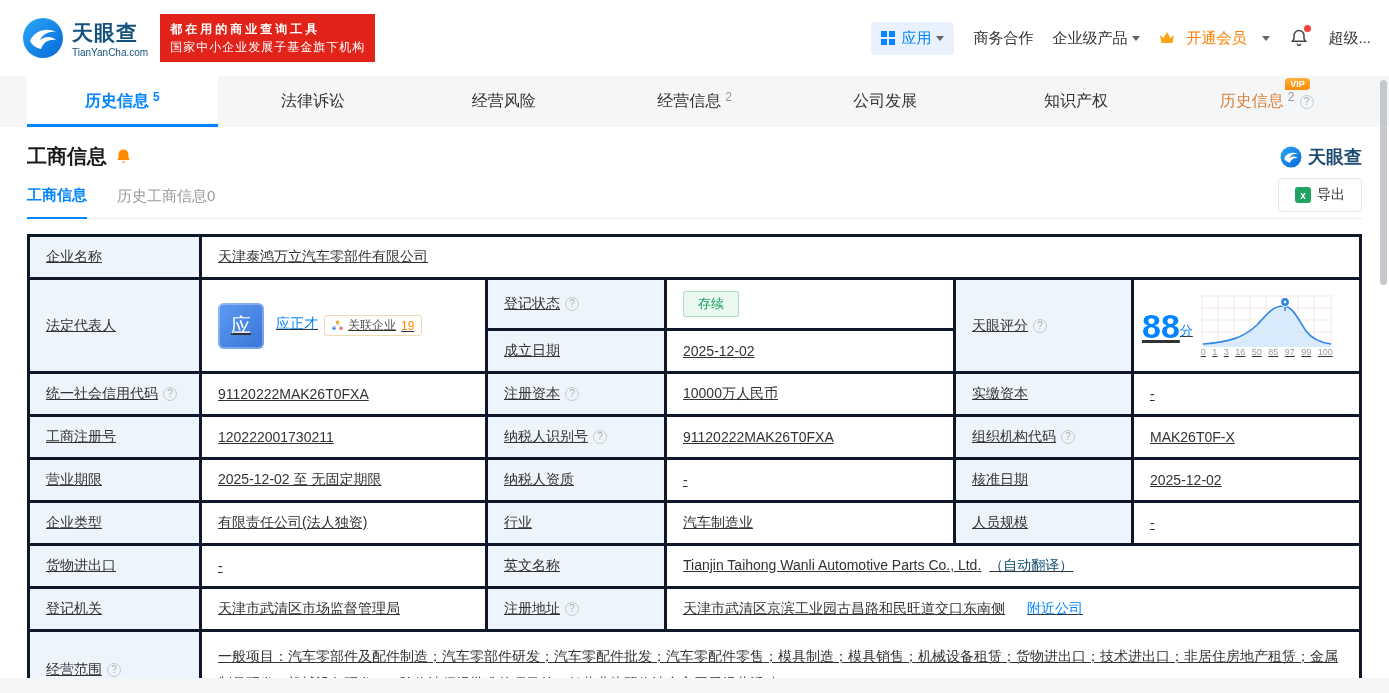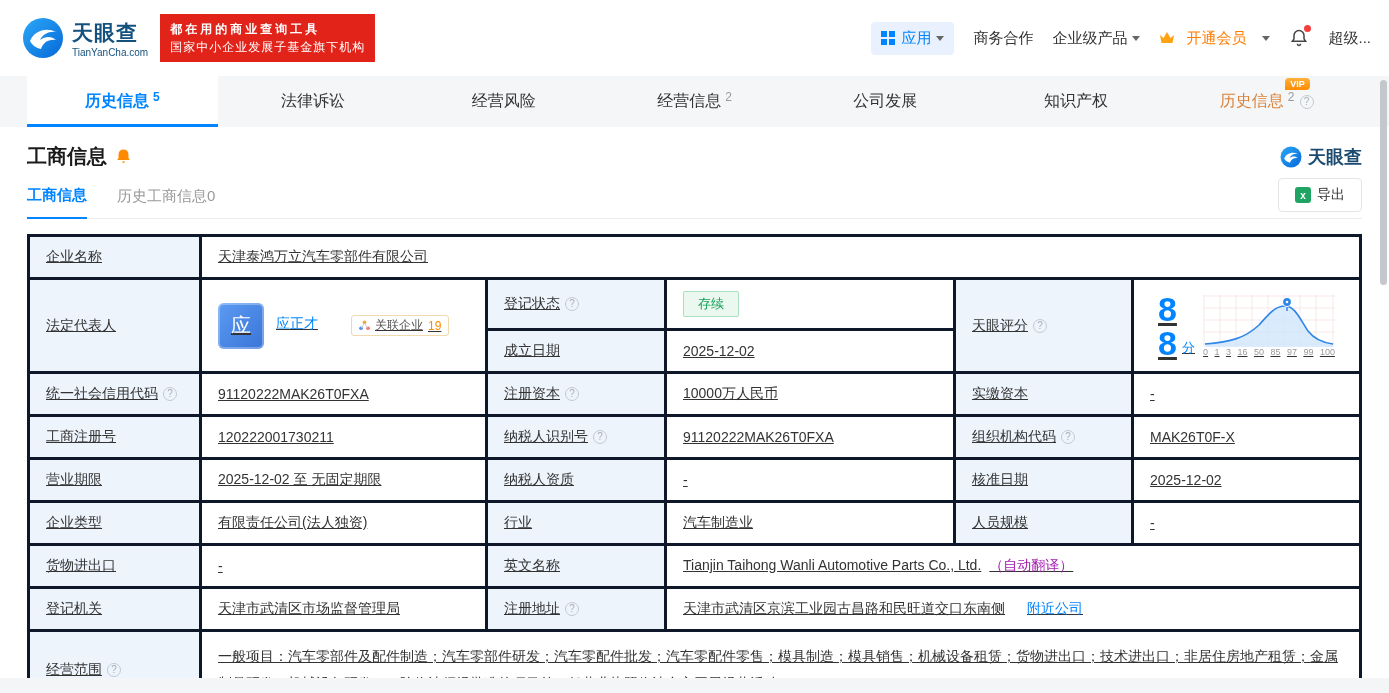--- a/index.html
+++ b/index.html
@@ -67,32 +67,32 @@
   table.info { width:100%; border-collapse:collapse; margin-top:15px; table-layout:fixed; }
   table.info td { border:3px solid #0f172a; padding:11px 16px; font-size:14px; color:#333; background:#fff; vertical-align:middle; word-break:break-all;text-decoration:underline; }
   table.info td.lbl { background:#edf4fc; }
   .qmark { display:inline-block; width:14px; height:14px; border:1px solid #c5cad1; border-radius:50%; color:#a8aeb8; font-size:10px; line-height:12px; text-align:center; margin-left:5px; vertical-align:1px; cursor:pointer; }
   .qmark::after { content:"?"; }
 
   .legal-cell { display:flex; align-items:center; gap:12px; }
   .rep-avatar { width:46px; height:46px; border-radius:6px; background:linear-gradient(135deg,#5c9bf2,#3a74d8); color:#fff; font-size:20px; display:flex; align-items:center; justify-content:center; box-shadow:inset 0 0 0 2px rgba(255,255,255,.3); flex:0 0 auto; }
   .rep-right { display:flex; flex-direction:row; gap:6px; }
   .rep-name { color:#0084ff; font-size:14px; cursor:pointer; text-decoration:none; }
-  .rel-badge { display:inline-flex; align-items:center; gap:5px; border:1px solid #f0d9ac; border-radius:3px; padding:1px 7px; font-size:12px; color:#555; width:fit-content; cursor:pointer;margin-left:27px; }
+  .rel-badge { display:inline-flex; align-items:center; gap:5px; border:1px solid #f0d9ac; border-radius:3px; padding:1px 7px; font-size:12px; color:#555; width:fit-content; cursor:pointer; }
   .rel-cnt { color:#ff8a00; }
 
   .status-badge { display:inline-block; padding:3px 14px; background:#ebf8f0; border:1px solid #a7dfc0; color:#18a05a; font-size:13px; border-radius:2px; }
 
   .score-wrap { display:flex; align-items:center; gap:8px; }
   .score-num { color:#0084ff; font-size:34px; font-weight:700; line-height:1; }
   .score-unit { color:#0084ff; font-size:13px; align-self:flex-end; padding-bottom:3px; }
   .score-chart { display:flex; flex-direction:column; width:132px; }
   .axis-row { display:flex; justify-content:space-between; width:132px; font-size:9px; color:#999; line-height:1; margin-top:1px; }
 
-  .gray-note { color:#a21caf; margin-left:8px;margin-top:12px; }
+  .gray-note { color:#0c4a6e; margin-left:8px;margin-top:12px; }
   .blue-link { color:#0084ff; cursor:pointer; margin-left:22px; text-decoration:none; white-space:nowrap; }
   .scope-text { line-height:1.9; }
 
   .scrollbar-thumb { position:absolute; right:2px; top:80px; width:7px; height:205px; border-radius:4px; background:#c4c7cc; }
 </style>
 </head>
 <body>
 
 <div class="page">
 
@@ -245,21 +245,21 @@
         </td>
         <td class="lbl">
           <span>登记状态</span><span class="qmark"></span>
         </td>
         <td>
           <span class="status-badge">存续</span>
         </td>
         <td class="lbl" rowspan="2">
           <span>天眼评分</span><span class="qmark"></span>
         </td>
-        <td rowspan="2" style="padding:6px 24px;">
+        <td rowspan="2" style="padding:6px 8px;">
           <div class="score-wrap">
             <div style="display:flex;">
               <span class="score-num">88</span>
               <span class="score-unit">分</span>
             </div>
             <div class="score-chart">
               <svg width="132" height="52" viewBox="0 0 132 52">
                 <g stroke="#f6dcdc" stroke-width="0.7">
                   <path d="M0 1h132M0 13h132M0 25h132M0 37h132M0 49h132"></path>
                   <path d="M1 0v52M17 0v52M33 0v52M49 0v52M65 0v52M81 0v52M97 0v52M113 0v52M130 0v52"></path>

